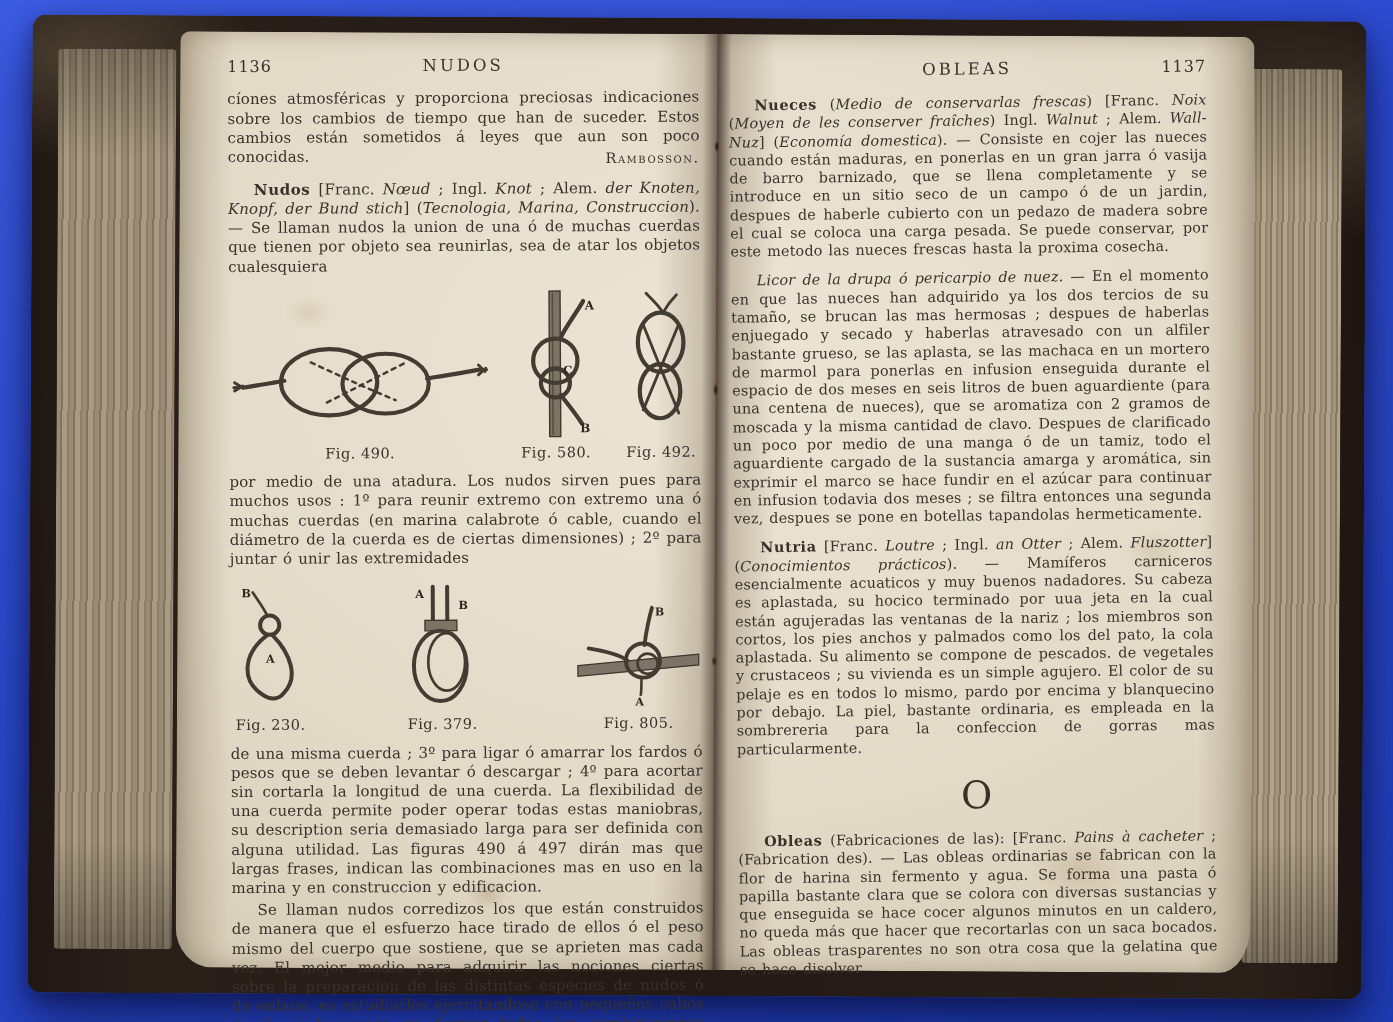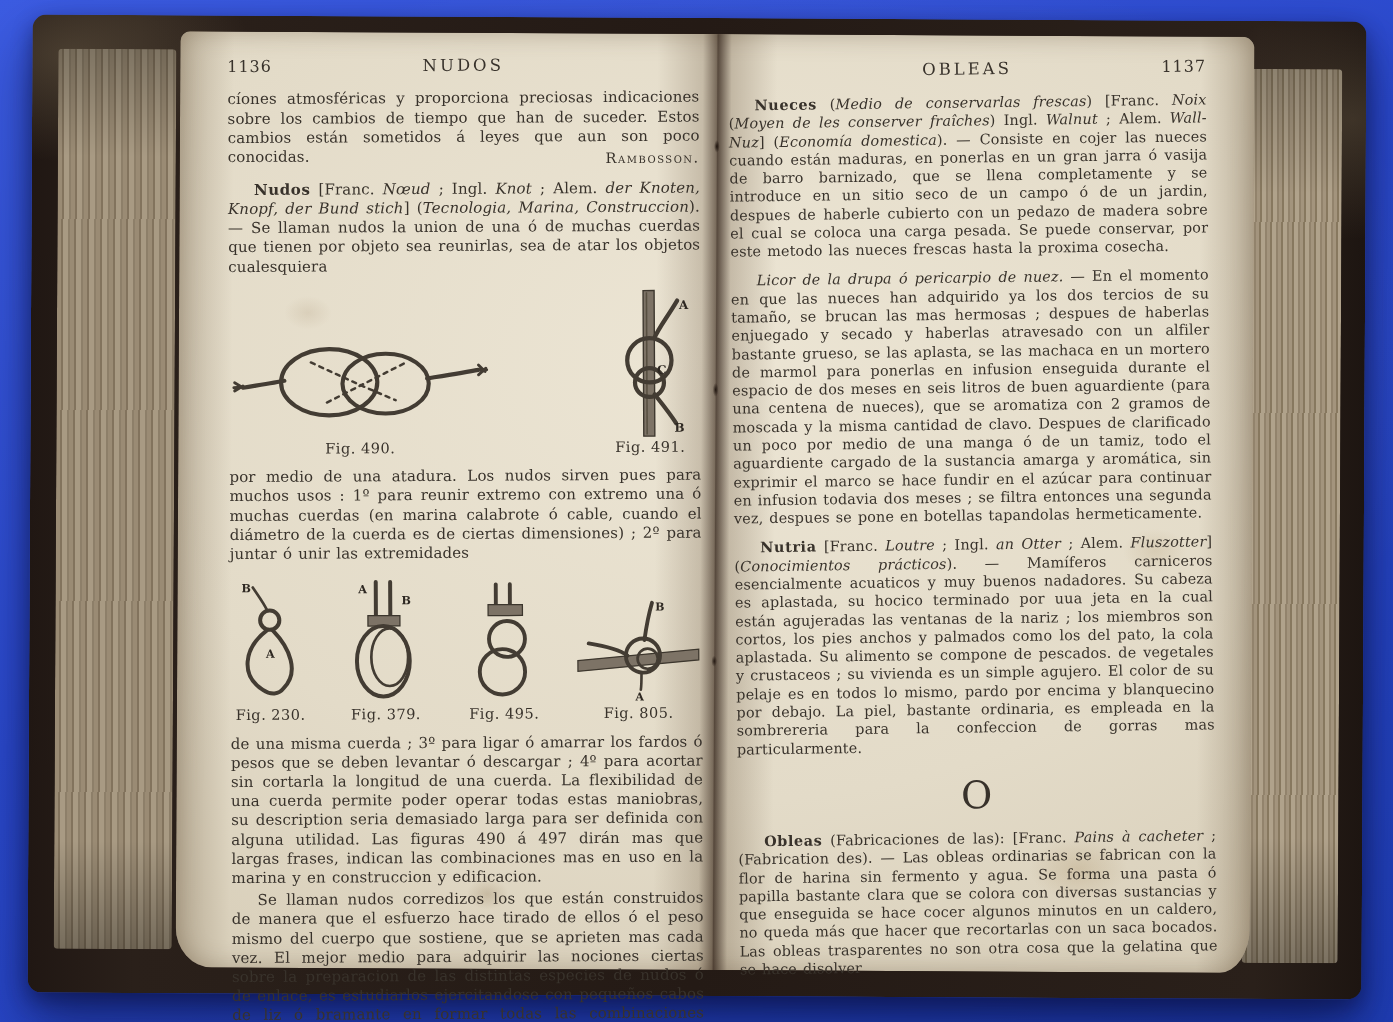--- a/index.html
+++ b/index.html
@@ -74,21 +74,21 @@
   .indent{text-indent:26px;}
   .entry{margin-top:11px;}
   .seg-n{}
   .seg-b{font-weight:bold;letter-spacing:.6px;}
   .seg-i{font-style:italic;}
   .signature{text-align:right;margin-top:-19px;margin-bottom:3px;font-variant:small-caps;letter-spacing:1.5px;font-size:14.5px;}
   .section-letter{text-align:center;font-size:38px;margin:16px 0 10px;font-weight:normal;}
   
   .figrow{display:flex;justify-content:space-between;align-items:flex-end;margin:14px 2px 10px;}
   .fig{margin:0;display:flex;flex-direction:column;align-items:center;}
-  .fig figcaption{font-size:14.5px;letter-spacing:.5px;white-space:nowrap;}
+  .fig figcaption{font-size:14.5px;margin-top:5px;letter-spacing:.5px;white-space:nowrap;}
   .fig svg{display:block;}
   .rope{fill:none;stroke:#433c33;stroke-width:5;stroke-linecap:round;}
   .rope-thin{fill:none;stroke:#433c33;stroke-width:3.4;stroke-linecap:round;}
   .rope-dash{fill:none;stroke:#433c33;stroke-width:3;stroke-dasharray:5 6;stroke-linecap:round;}
   .wood{fill:#7d7366;stroke:#3c362d;stroke-width:1.6;}
   .wood-line{stroke:#574f40;stroke-width:1.8;}
   .figlabel{font-family:"DejaVu Serif",serif;font-size:14px;font-weight:bold;fill:#2e2822;}
 </style>
 </head>
 <body>
@@ -132,21 +132,32 @@
               <rect class="wood" x="50" y="2" width="13" height="171"></rect>
               <line class="wood-line" x1="54" y1="4" x2="54" y2="171"></line>
               <path class="rope" d="M90,14 C78,34 68,46 63,58"></path>
               <circle class="rope" cx="57" cy="84" r="26"></circle>
               <circle class="rope" cx="57" cy="110" r="17"></circle>
               <path class="rope" d="M63,124 C74,138 82,148 88,158"></path>
               <text class="figlabel" x="92" y="24">A</text>
               <text class="figlabel" x="66" y="100">C</text>
               <text class="figlabel" x="86" y="168">B</text>
             </svg>
-            <figcaption>Fig. 491.</figcaption>
+            <figcaption>Fig. 580.</figcaption>
+          </figure>
+          <figure class="fig">
+            <svg width="76" height="148" viewBox="0 0 90 175">
+              <path class="rope-thin" d="M28,4 C38,14 44,20 48,27"></path>
+              <path class="rope-thin" d="M64,6 C56,14 52,20 48,27"></path>
+              <ellipse class="rope" cx="45" cy="62" rx="27" ry="35"></ellipse>
+              <ellipse class="rope" cx="44" cy="120" rx="24" ry="32"></ellipse>
+              <path class="rope-thin" d="M24,40 L66,146"></path>
+              <path class="rope-thin" d="M66,42 L24,142"></path>
+            </svg>
+            <figcaption>Fig. 492.</figcaption>
           </figure>
         </div>
 
         <div class="para"><span class="seg-n">por medio de una atadura. Los nudos sirven pues para muchos usos : 1º para reunir extremo con extremo una ó muchas cuerdas (en marina calabrote ó cable, cuando el diámetro de la cuerda es de ciertas dimensiones) ; 2º para juntar ó unir las extremidades</span></div>
 
         <div class="figrow">
           <figure class="fig">
             <svg width="76" height="128" viewBox="0 0 95 160">
               <path class="rope-thin" d="M26,12 C34,24 40,32 44,41"></path>
               <circle class="rope" cx="47" cy="53" r="12"></circle>
@@ -160,30 +171,20 @@
             <svg width="92" height="128" viewBox="0 0 115 160">
               <path class="rope" d="M46,6 L46,48"></path>
               <path class="rope" d="M64,6 L64,48"></path>
               <rect class="wood" x="36" y="48" width="40" height="13"></rect>
               <ellipse class="rope" cx="55" cy="105" rx="33" ry="44"></ellipse>
               <ellipse class="rope-thin" cx="63" cy="100" rx="23" ry="36"></ellipse>
               <text class="figlabel" x="24" y="20">A</text>
               <text class="figlabel" x="78" y="34">B</text>
             </svg>
             <figcaption>Fig. 379.</figcaption>
-          </figure>
-          <figure class="fig">
-            <svg width="82" height="125" viewBox="0 0 105 160">
-              <path class="rope" d="M42,6 L42,32"></path>
-              <path class="rope" d="M60,6 L60,32"></path>
-              <rect class="wood" x="32" y="32" width="44" height="14"></rect>
-              <circle class="rope" cx="56" cy="76" r="23"></circle>
-              <circle class="rope" cx="50" cy="118" r="29"></circle>
-            </svg>
-            <figcaption>Fig. 495.</figcaption>
           </figure>
           <figure class="fig">
             <svg width="124" height="109" viewBox="0 0 160 140">
               <path class="wood" d="M2,84 L158,70 L158,84 L2,98 Z"></path>
               <path class="rope" d="M98,10 C92,30 90,44 88,58"></path>
               <circle class="rope" cx="86" cy="78" r="22"></circle>
               <circle class="rope-thin" cx="92" cy="82" r="13"></circle>
               <path class="rope" d="M16,62 C40,66 58,72 66,78"></path>
               <path class="rope-thin" d="M84,100 C84,110 84,116 83,122"></path>
               <text class="figlabel" x="102" y="20">B</text>

